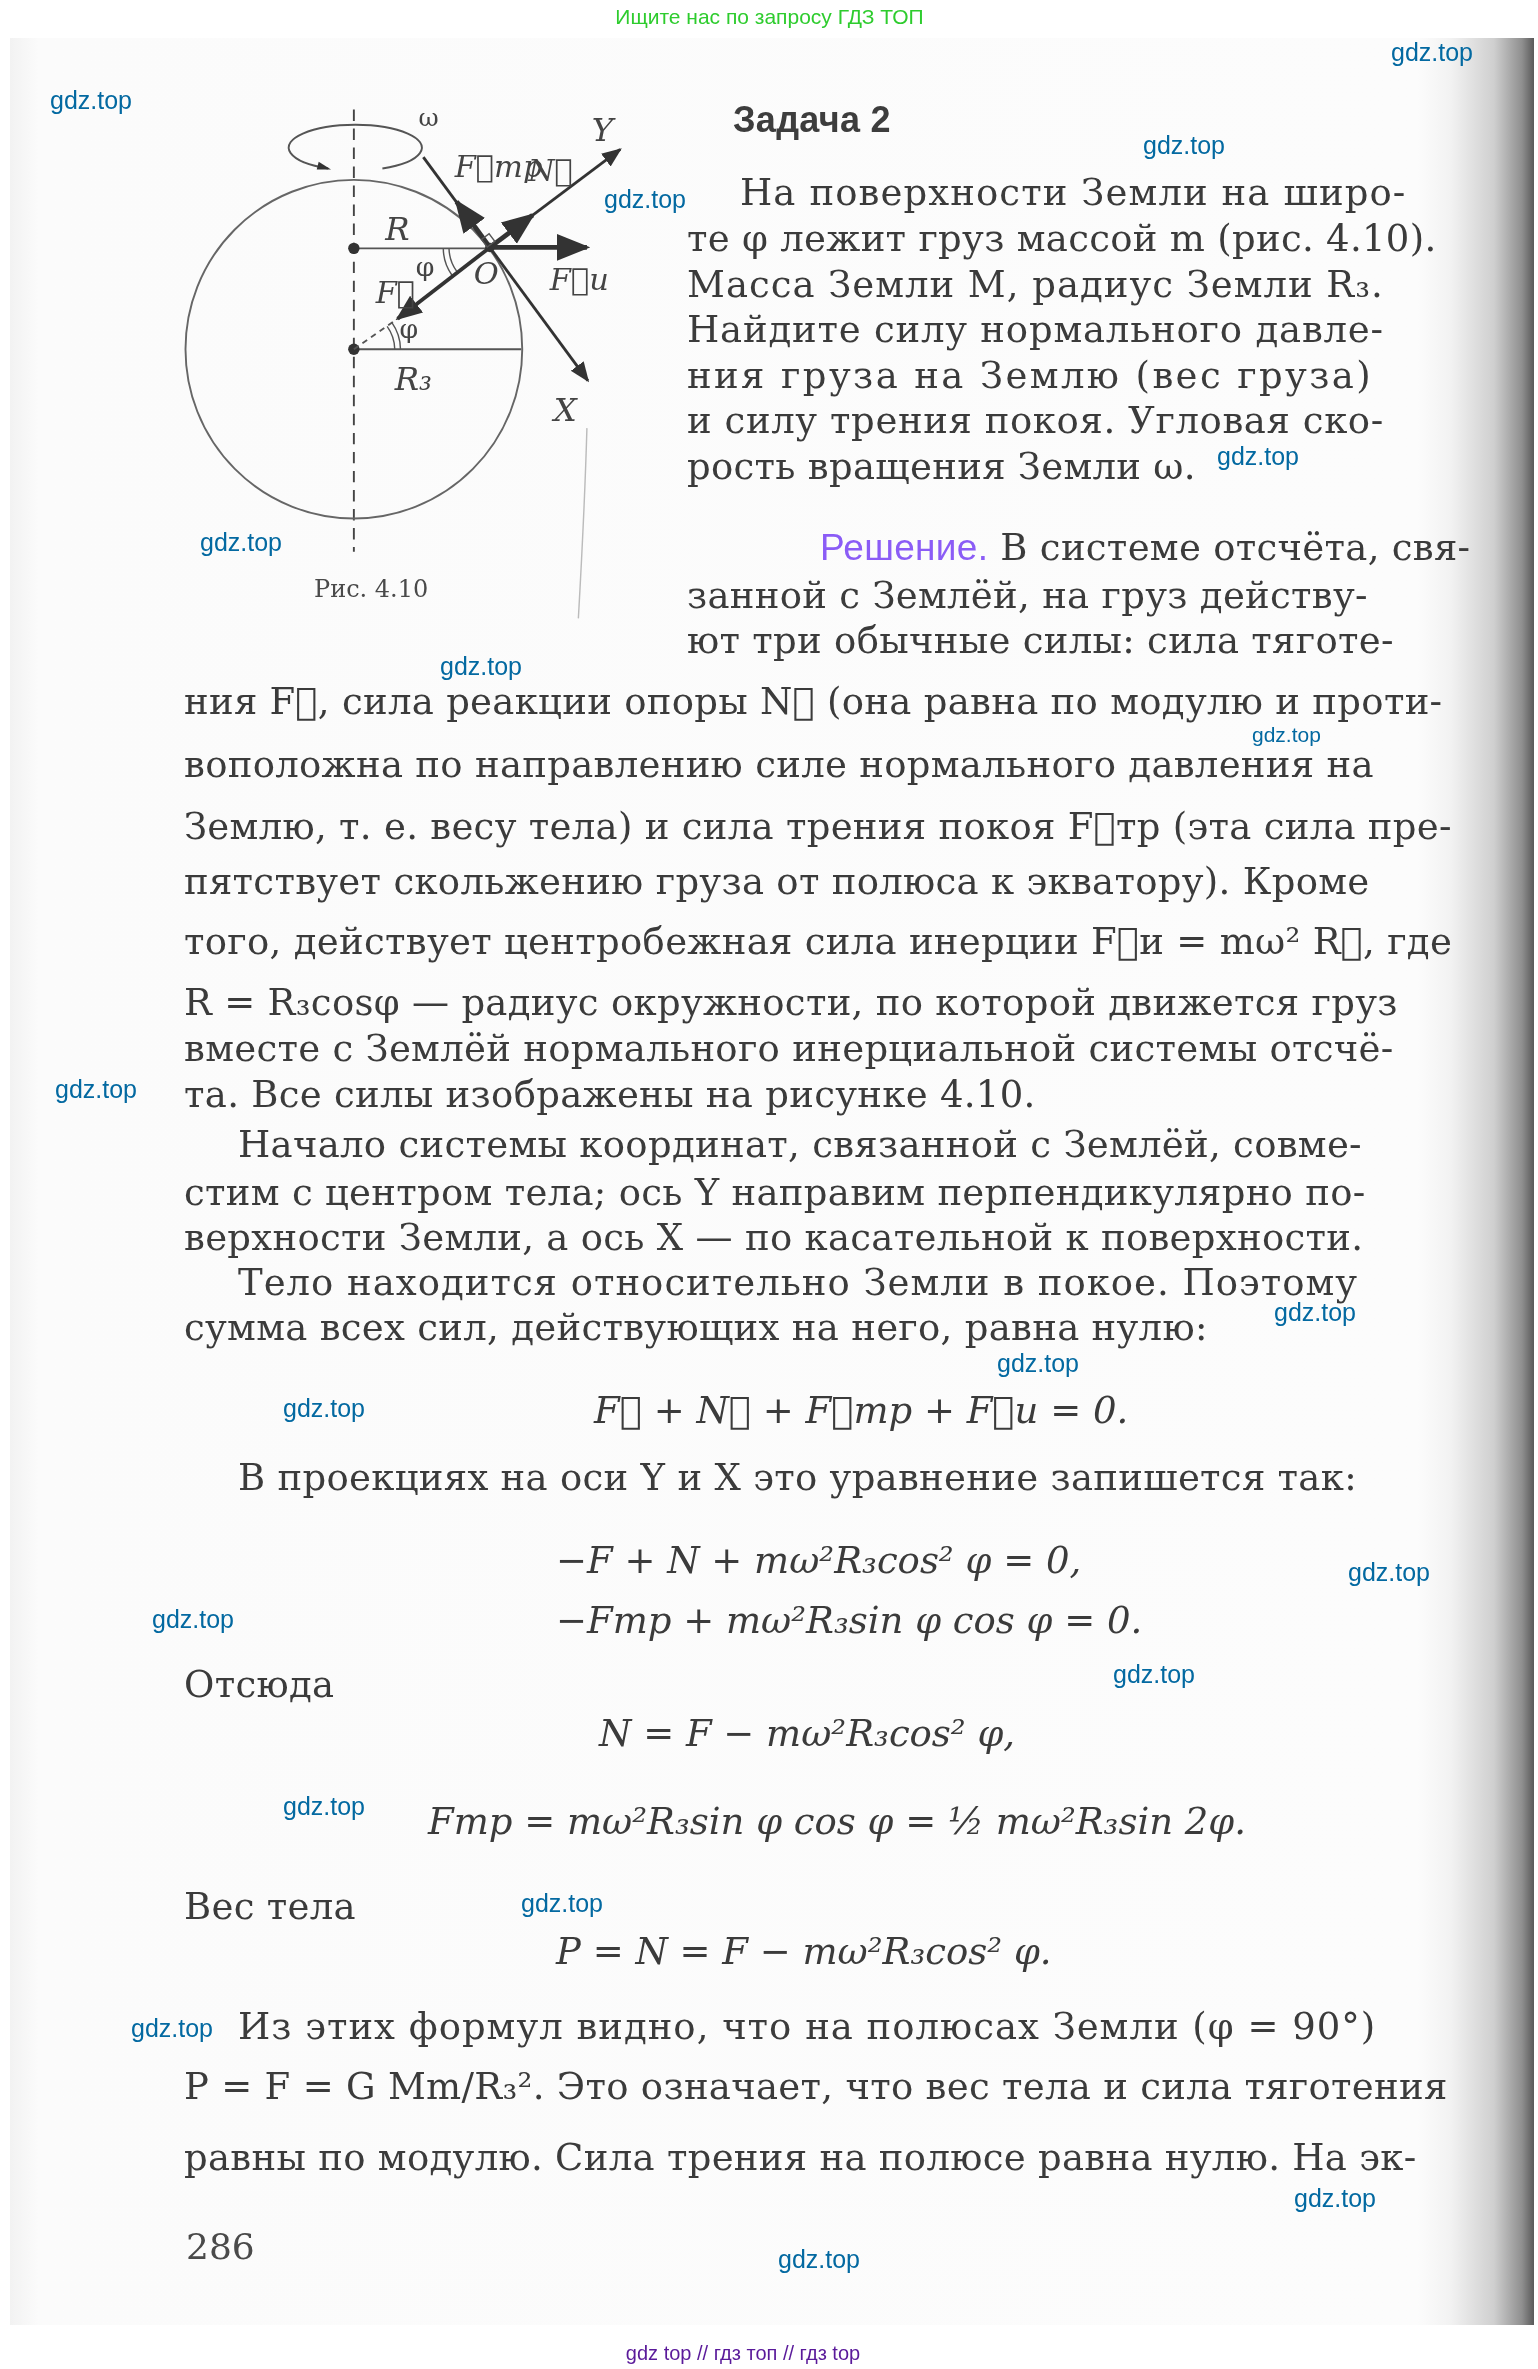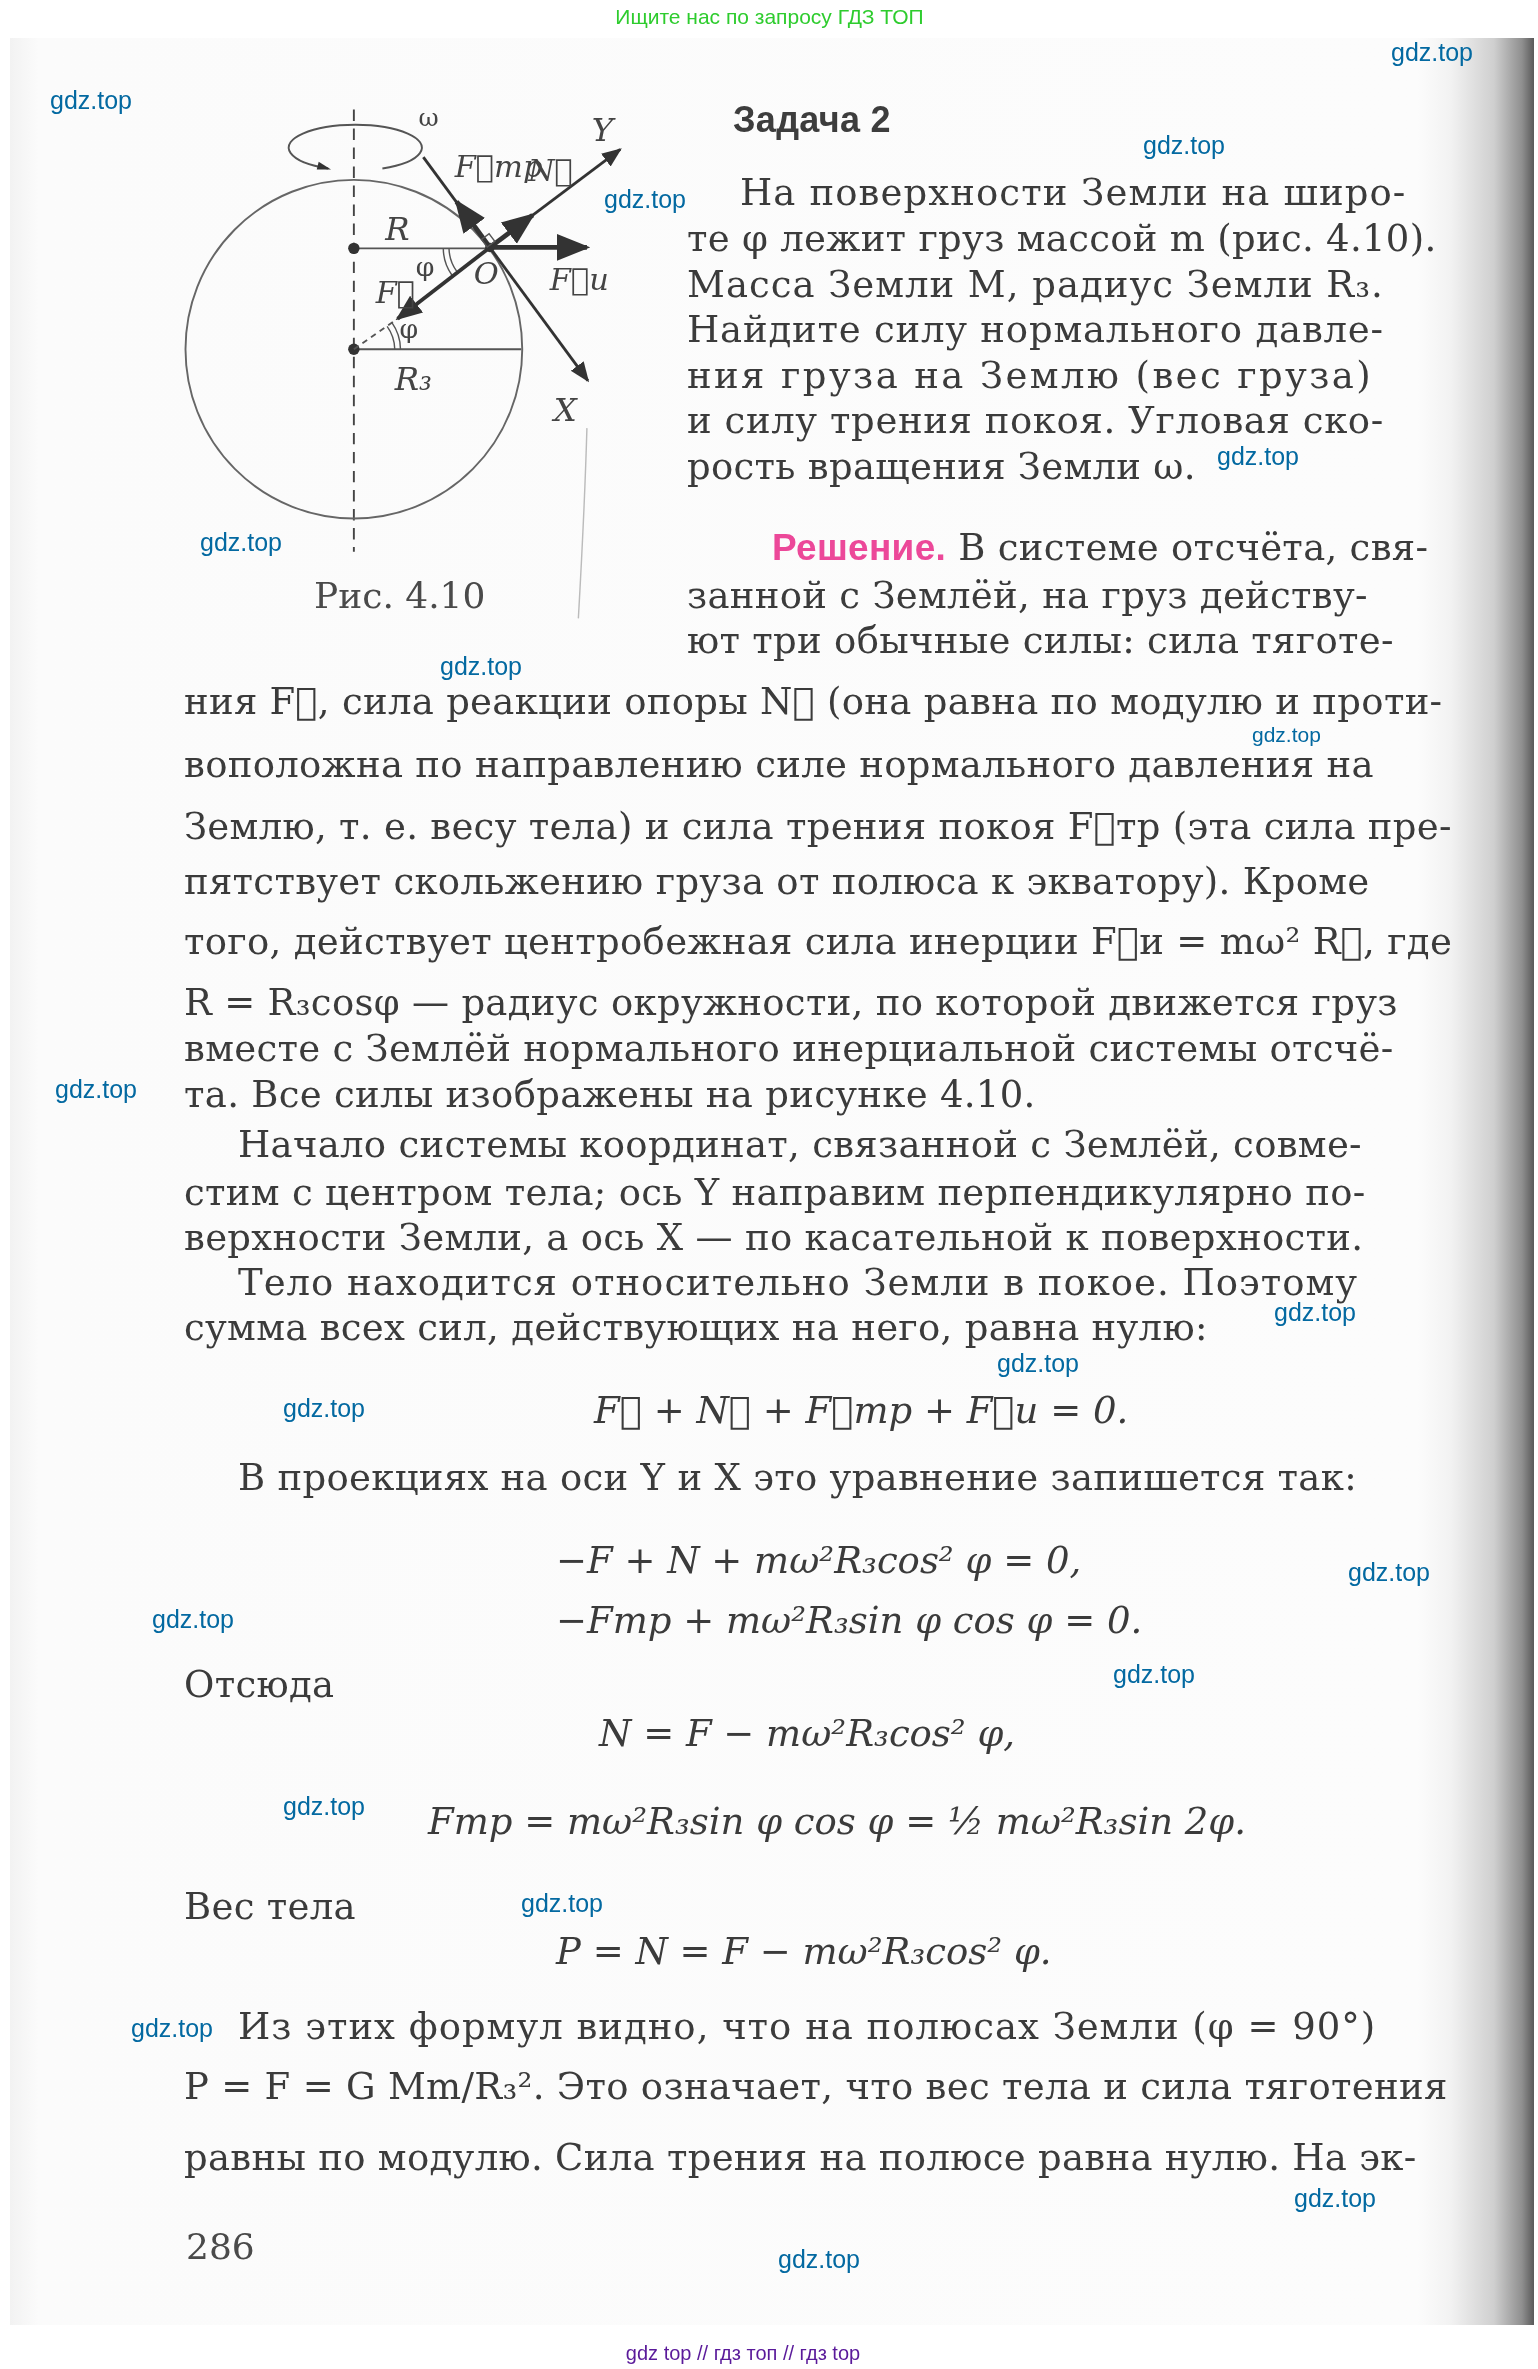--- a/index.html
+++ b/index.html
@@ -17,27 +17,27 @@
     position:absolute; left:9.5px; top:38px; width:1524px; height:2287px;
     background:linear-gradient(to right,#f2f2f2 0px,#fbfbfb 28.5px,#fcfcfc 1408px,#f2f2f2 1441px,#cfcfcf 1484px,#8f8f8f 1512px,#5a5a5a 1524px);
   }
   .bottombar {
     position:absolute; left:0; top:2325px; width:1486px; height:44px;
     text-align:center; line-height:57px;
     font-family:"Liberation Sans",sans-serif; font-size:20px; color:#5a1a9a;
   }
   .txt { position:absolute; color:#3b3b3b; font-size:37px; white-space:nowrap; letter-spacing:0.3px; }
   .heading { font-family:"Liberation Sans",sans-serif; font-weight:bold; color:#3d3d3d; font-size:36px; }
-  .bold { font-family:"Liberation Sans",sans-serif; font-weight:bold; color:#ec4899; }
+  .bold { font-family:"Liberation Sans",sans-serif; font-weight:normal; color:#8b5cf6;margin-left:48px; }
   .eq { position:absolute; color:#3b3b3b; font-size:37px; white-space:nowrap; font-style:italic; }
   .wm {
     position:absolute; font-family:"Liberation Sans",sans-serif;
     color:#0369a1; font-size:25px; white-space:nowrap;
   }
-  .caption { position:absolute; color:#4a4a4a; font-size:36px; white-space:nowrap;text-align:center; }
+  .caption { position:absolute; color:#4a4a4a; font-size:24px; white-space:nowrap;text-align:center; }
   .pagenum { position:absolute; color:#4a4a4a; font-size:36px; }
   svg text { font-family:"DejaVu Serif","Liberation Serif",serif; }
 </style>
 </head>
 <body>
 
 <div class="topbar">Ищите нас по запросу ГДЗ ТОП</div>
 
 <div class="page"></div>
 

